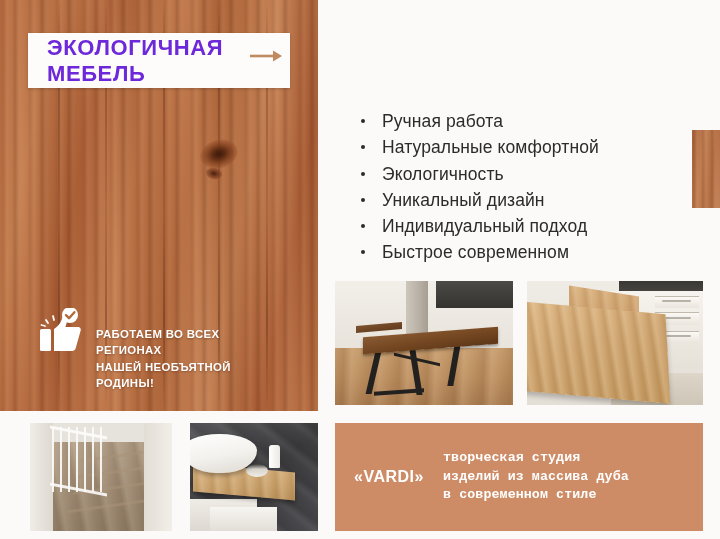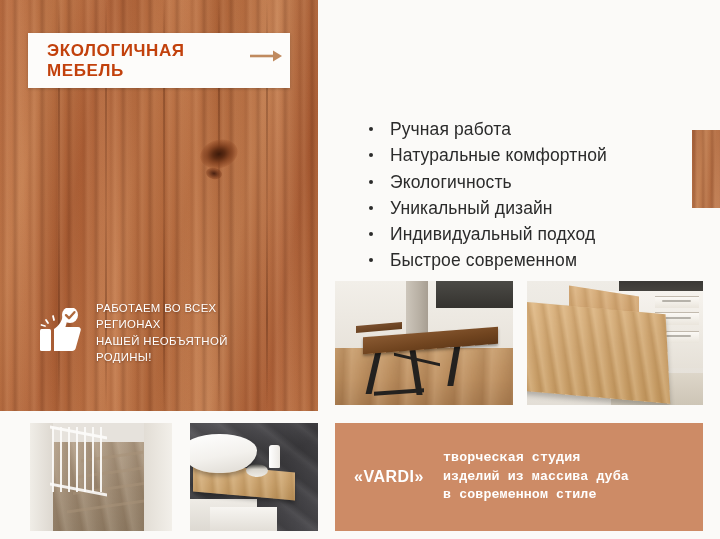--- a/index.html
+++ b/index.html
@@ -86,25 +86,25 @@
     width: 262px;
     height: 55px;
     background: #fdfcfa;
     display: flex;
     align-items: center;
     box-shadow: 0 1px 3px rgba(0,0,0,0.18);
   }
   .eco-label-text {
     flex: 1;
     padding-left: 19px;
-    font-size: 17px;
+    font-size: 22px;
     font-weight: bold;
     line-height: 1.16;
     letter-spacing: 0.6px;
-    color: #c2410c;
+    color: #6d28d9;
     white-space: pre-line;
   }
   .eco-arrow {
     width: 48px;
     display: flex;
     align-items: flex-end;
     justify-content: center;
     padding-bottom: 9px;
   }
 
@@ -119,26 +119,27 @@
   .thumb-icon {
     position: relative;
     width: 42px;
     height: 48px;
     margin-right: 14px;
     margin-top: 8px;
     flex: none;
   }
   .regions-text {
     font-size: 11.4px;
-    font-weight: normal;
+    font-weight: bold;
     line-height: 1.43;
     letter-spacing: 0.35px;
     color: #ffffff;
     white-space: pre-line;
     text-shadow: 0 1px 2px rgba(60,20,5,0.35);
+    margin-top: 26px;
   }
 
   
   .headline {
     position: absolute;
     left: 335px;
     top: 33px;
     width: 368px;
     font-size: 20.5px;
     font-weight: bold;
@@ -146,21 +147,21 @@
     letter-spacing: -0.1px;
     color: #262626;
     white-space: pre-line;
   }
   .feature-list {
     position: absolute;
     left: 352px;
     top: 104px;
     width: 350px;
     list-style: none;
-    margin: 12px;
+    margin: 4px;
     padding: 0;
   }
   .feature-list li {
     position: relative;
     padding-left: 26px;
     font-size: 17.5px;
     line-height: 26.3px;
     color: #2b2b2b;
     letter-spacing: 0.1px;
   }

